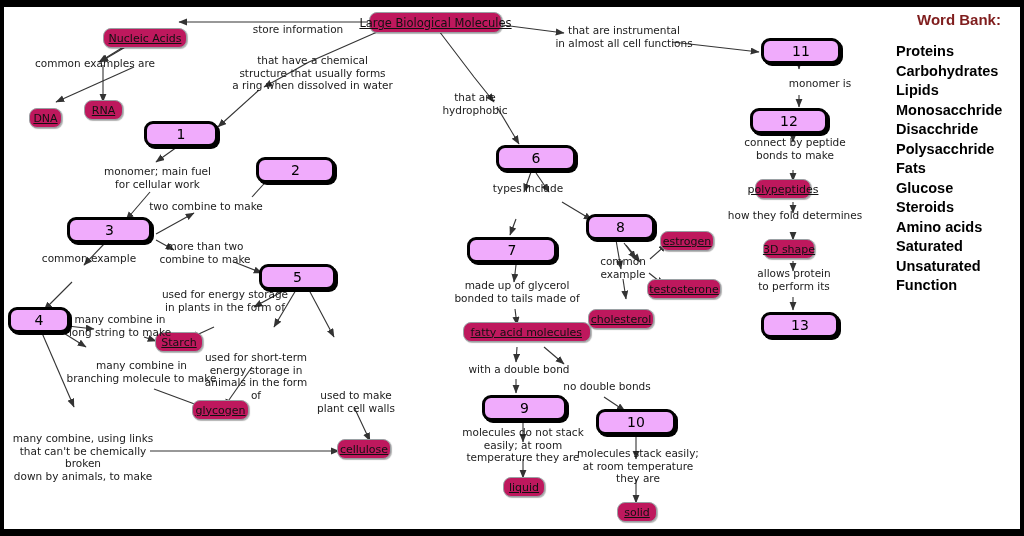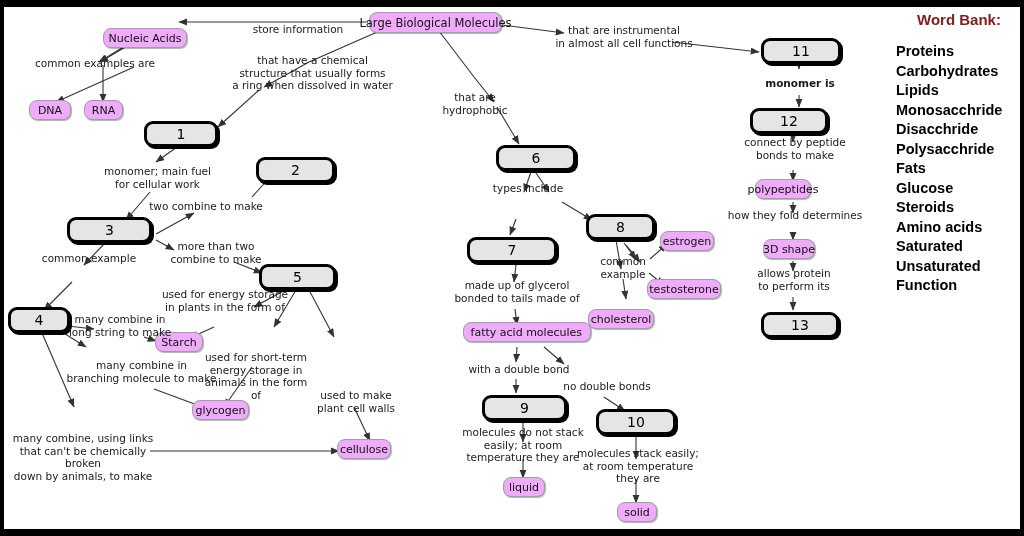--- a/index.html
+++ b/index.html
@@ -34,37 +34,38 @@
 
   
   .node {
     position: absolute;
     display: flex;
     align-items: center;
     justify-content: center;
     white-space: nowrap;
   }
   .node.blue {
-    background: #e5e5e5;
+    background: #f0abfc;
     border: 3px solid #000000;
     border-radius: 9px;
     box-shadow: 2px 2px 0 0 #000000;
     color: #000000;
     font-size: 14px;
     height: 26px;
   }
   .node.plain {
-    background: #f0abfc;
+    background: #be185d;
     border: 1px solid #9aa0a3;
     border-radius: 8px;
     box-shadow: 1px 1px 1px rgba(0,0,0,0.30);
     color: #111111;
     font-size: 11px;
     height: 20px;
     padding: 0 8px;
+    text-decoration: underline;
   }
   .node.plain.big {
     font-size: 11.5px;
     height: 21px;
   }
 
   
   .lbl {
     position: absolute;
     font-size: 10.5px;
@@ -205,21 +206,21 @@
       </g>
     </svg>
 
     <div class="node plain big" style="left:365px; top:5px; width:133px;">
       <span>Large Biological Molecules</span>
     </div>
 
     <div class="node plain" style="left:99px; top:21px; width:84px;">
       <span>Nucleic Acids</span>
     </div>
-    <div class="node plain" style="left:25px; top:93px; width:42px;">
+    <div class="node plain" style="left:25px; top:101px; width:33px;">
       <span>DNA</span>
     </div>
     <div class="node plain" style="left:80px; top:93px; width:39px;">
       <span>RNA</span>
     </div>
 
     <div class="node blue" style="left:140px; top:114px; width:74px;">
       <span>1</span>
     </div>
     <div class="node blue" style="left:252px; top:150px; width:79px;">
@@ -306,21 +307,21 @@
     <div class="lbl" style="left:540px; top:17px; width:160px;">that are instrumental
 in almost all cell functions</div>
 
     <div class="lbl" style="left:26px; top:50px; width:130px;">common examples are</div>
 
     <div class="lbl" style="left:91px; top:158px; width:125px;">monomer; main fuel
 for cellular work</div>
 
     <div class="lbl" style="left:139px; top:193px; width:126px;">two combine to make</div>
 
-    <div class="lbl" style="left:157px; top:233px; width:110px;">more than two
+    <div class="lbl" style="left:146px; top:233px; width:110px;">more than two
 combine to make</div>
 
     <div class="lbl" style="left:37px; top:245px; width:96px;">common example</div>
 
     <div class="lbl" style="left:55px; top:306px; width:122px;">many combine in
 long string to make</div>
 
     <div class="lbl" style="left:55px; top:352px; width:165px;">many combine in
 branching molecule to make</div>
 
@@ -350,21 +351,21 @@
     <div class="lbl" style="left:558px; top:373px; width:90px;">no double bonds</div>
 
     <div class="lbl" style="left:455px; top:419px; width:128px;">molecules do not stack
 easily; at room
 temperature they are</div>
 
     <div class="lbl" style="left:569px; top:440px; width:130px;">molecules stack easily;
 at room temperature
 they are</div>
 
-    <div class="lbl" style="left:750px; top:70px; width:92px;font-weight:bold;">monomer is</div>
+    <div class="lbl" style="left:770px; top:70px; width:92px;">monomer is</div>
 
     <div class="lbl" style="left:731px; top:129px; width:120px;">connect by peptide
 bonds to make</div>
 
     <div class="lbl" style="left:717px; top:202px; width:148px;">how they fold determines</div>
 
     <div class="lbl" style="left:740px; top:260px; width:100px;">allows protein
 to perform its</div>
 
     <div id="wordbank">

